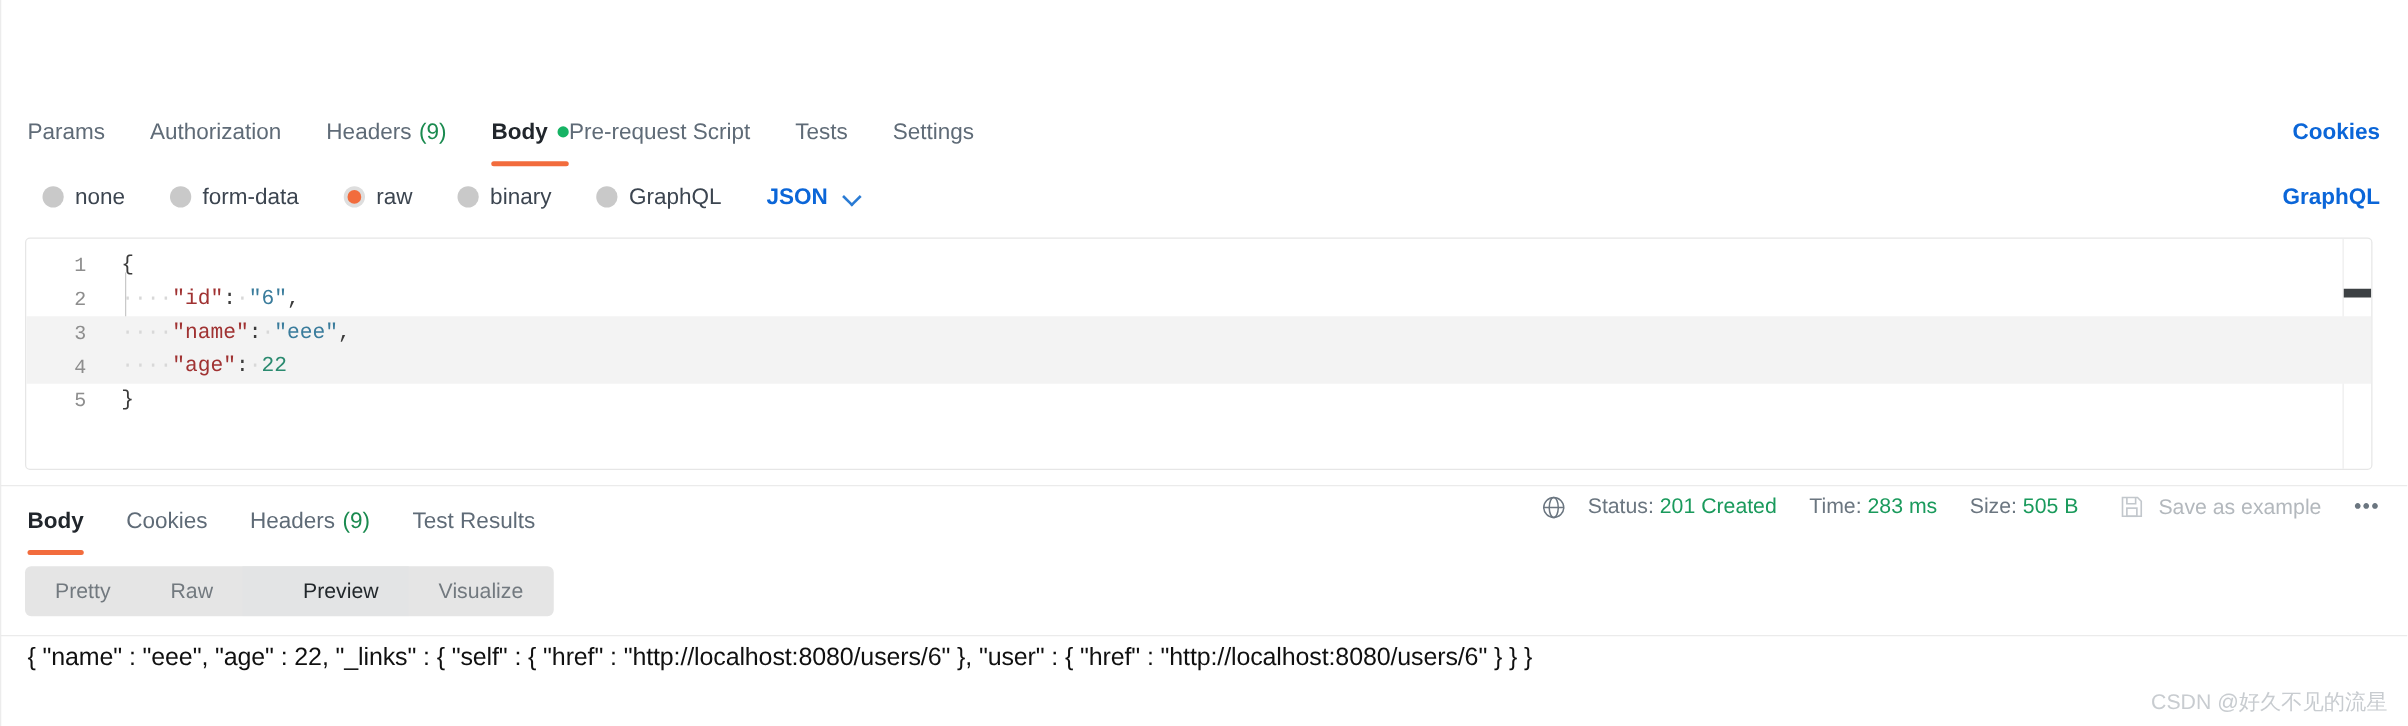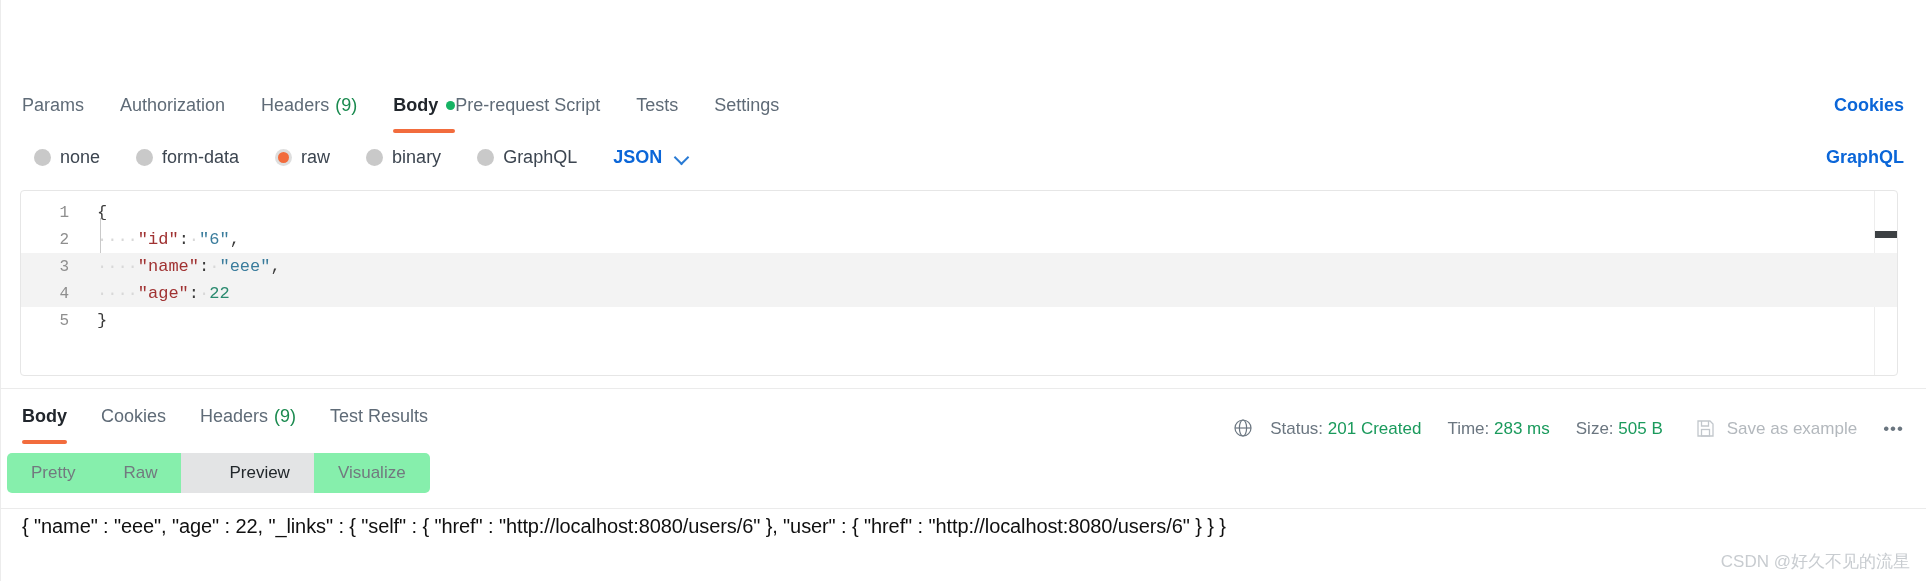--- a/index.html
+++ b/index.html
@@ -156,39 +156,39 @@
   .resp-sep {
     position: absolute; left: 0; top: 388px; width: 1926px; height: 1px;
     background: #ebebeb;
   }
   .resp-tabs {
     position: absolute; left: 0; top: 395px; width: 1926px; height: 44px;
     display: flex; align-items: flex-start;
   }
   .resp-meta {
     position: absolute; right: 0; top: 395px; height: 44px;
-    display: flex; align-items: flex-end; font-size: 17px; color: #6b7680;
+    display: flex; align-items: flex-start; font-size: 17px; color: #6b7680;
   }
   .meta-item { margin-right: 26px; white-space: nowrap; }
   .meta-val { color: #1a9a5c; }
   .globe-icon { margin-right: 16px; display: flex; align-items: center; }
   .save-example {
     display: flex; align-items: center; color: #b3b8bd; font-size: 17px;
     cursor: pointer; margin-left: 6px;
   }
   .save-icon { margin-right: 11px; display: flex; align-items: center; }
   .dots-menu {
     margin-left: 26px; margin-right: 22px; color: #6b7680; font-size: 17px;
     letter-spacing: 1px; cursor: pointer; display: flex; align-items: center;
   }
 
   
   .view-tabs {
-    position: absolute; left: 7px; top: 453px; height: 40px;
-    background: #86efac; border-radius: 5px; display: flex; overflow: hidden; align-items: flex-end;
+    position: absolute; left: 20px; top: 453px; height: 40px;
+    background: #e5e5e5; border-radius: 5px; display: flex; overflow: hidden; align-items: flex-end;
   }
   .view-tab {
     height: 40px; padding: 0 24px; display: flex; align-items: center;
     font-size: 17px; color: #72797f; cursor: pointer;
   }
   .view-tab.active { background: #e3e4e5; color: #22272b; padding-left: 48px; }
 
   
   .resp-body-sep {
     position: absolute; left: 0; top: 508px; width: 1926px; height: 1px;

